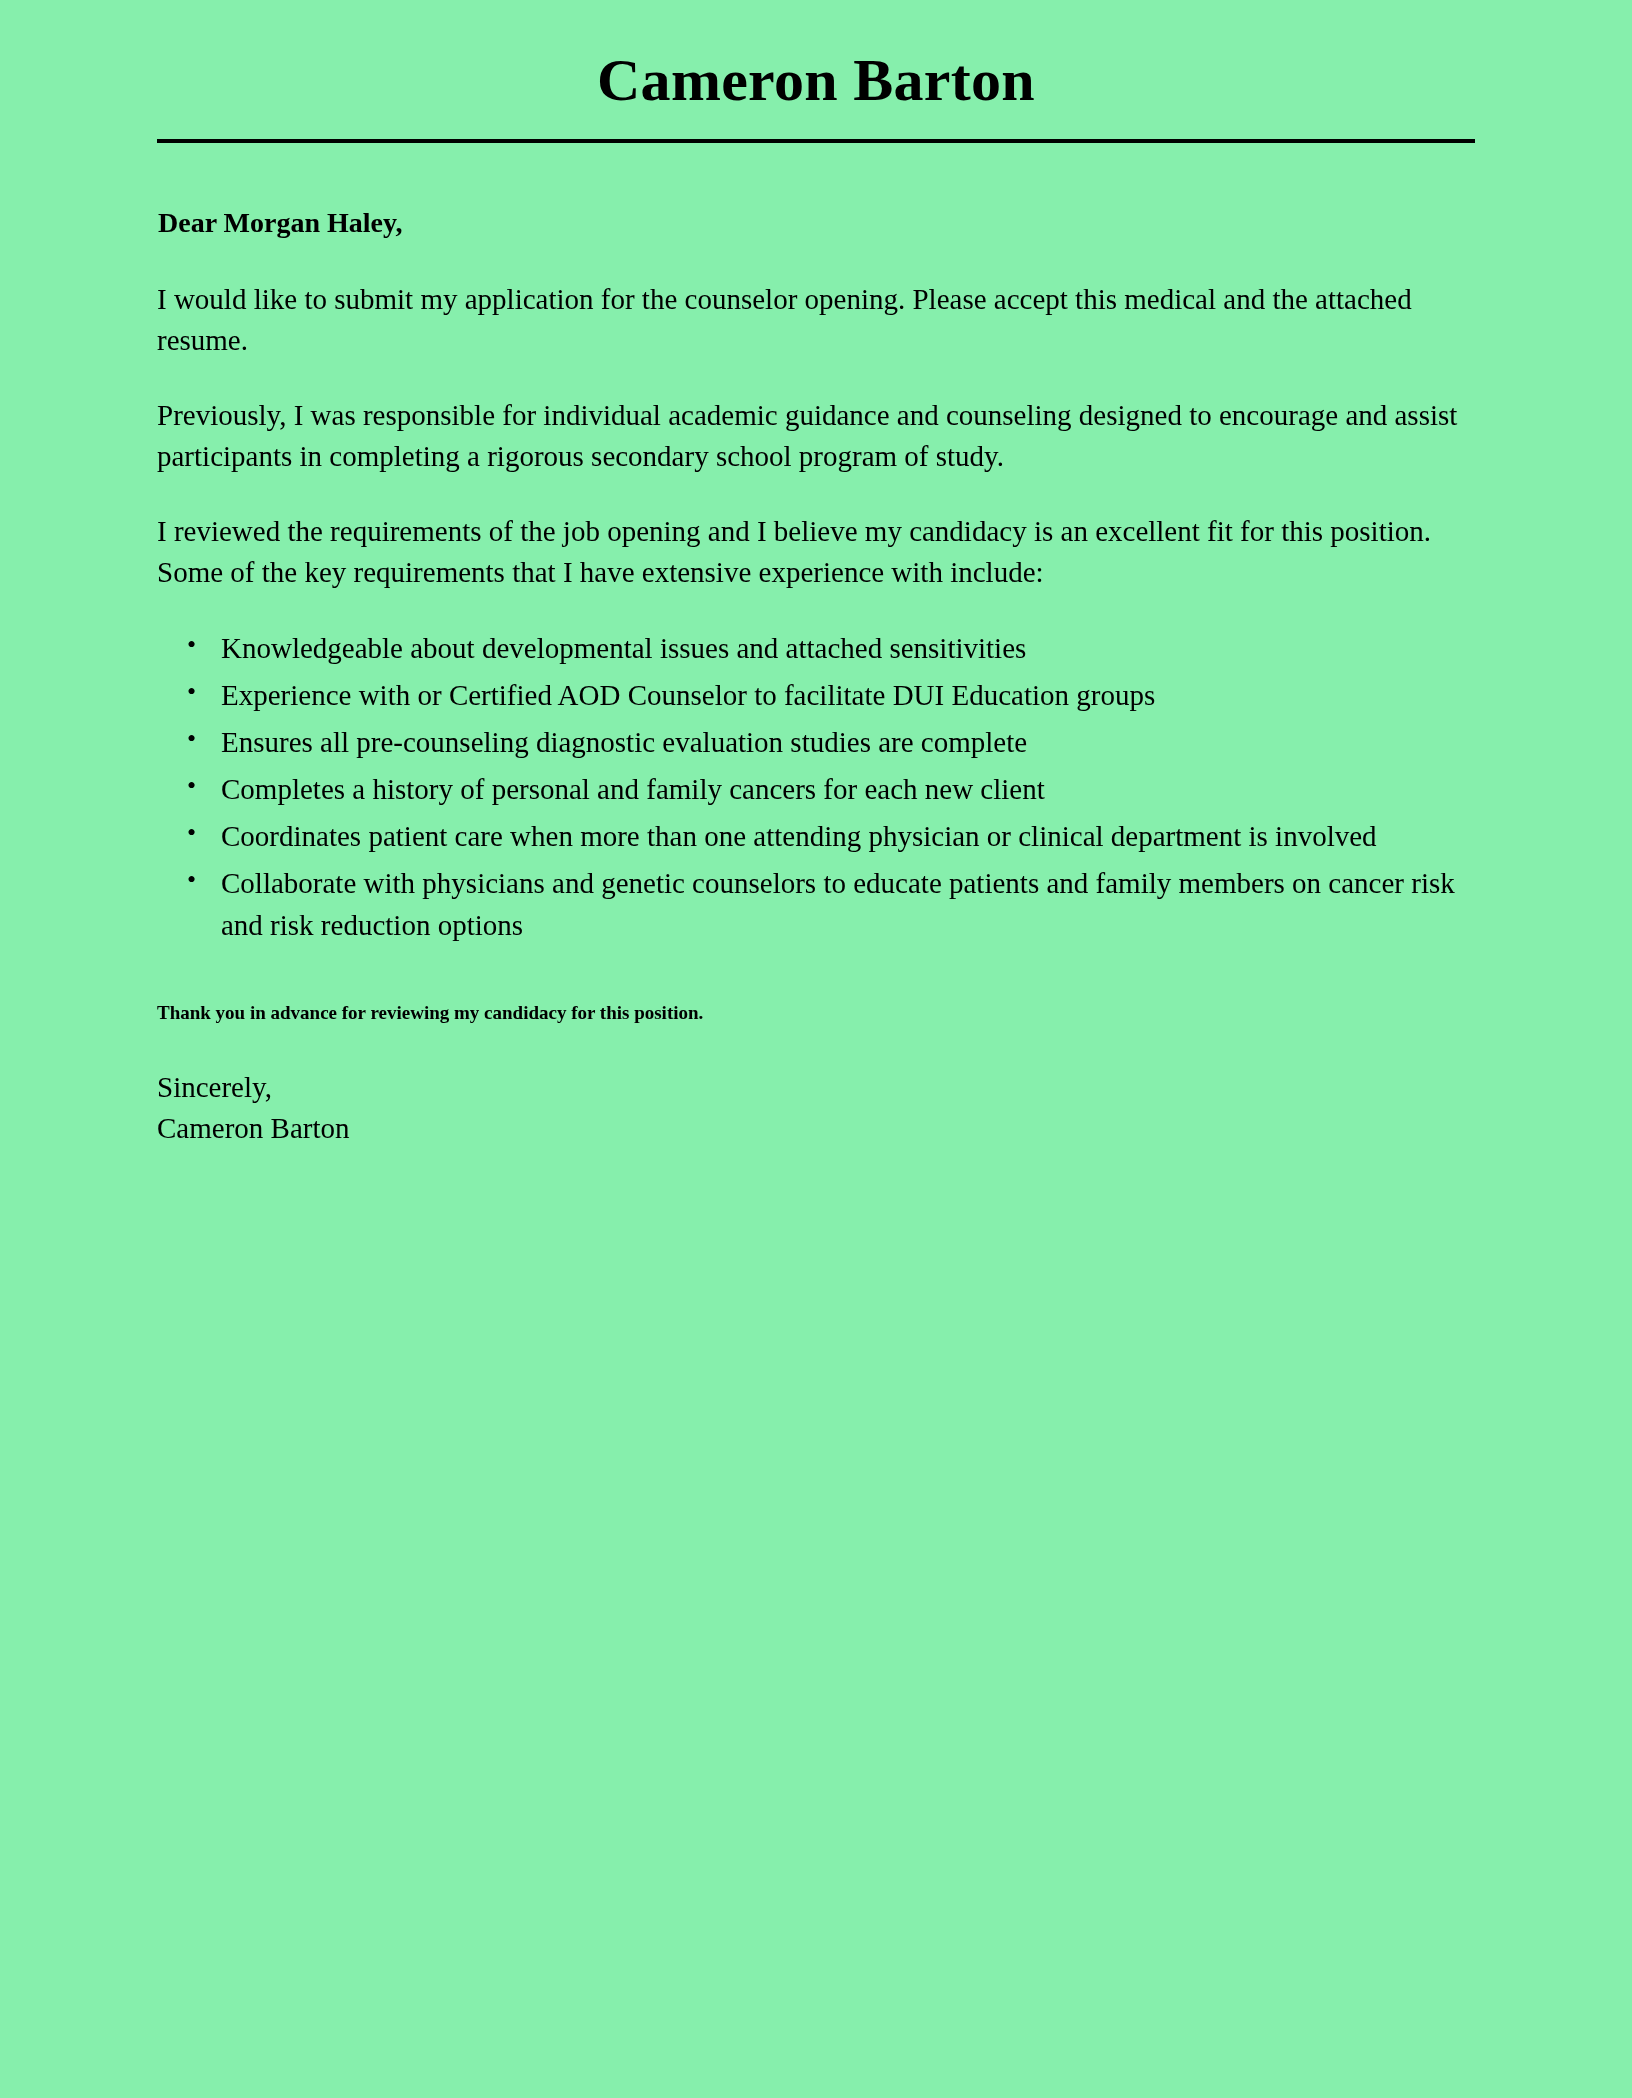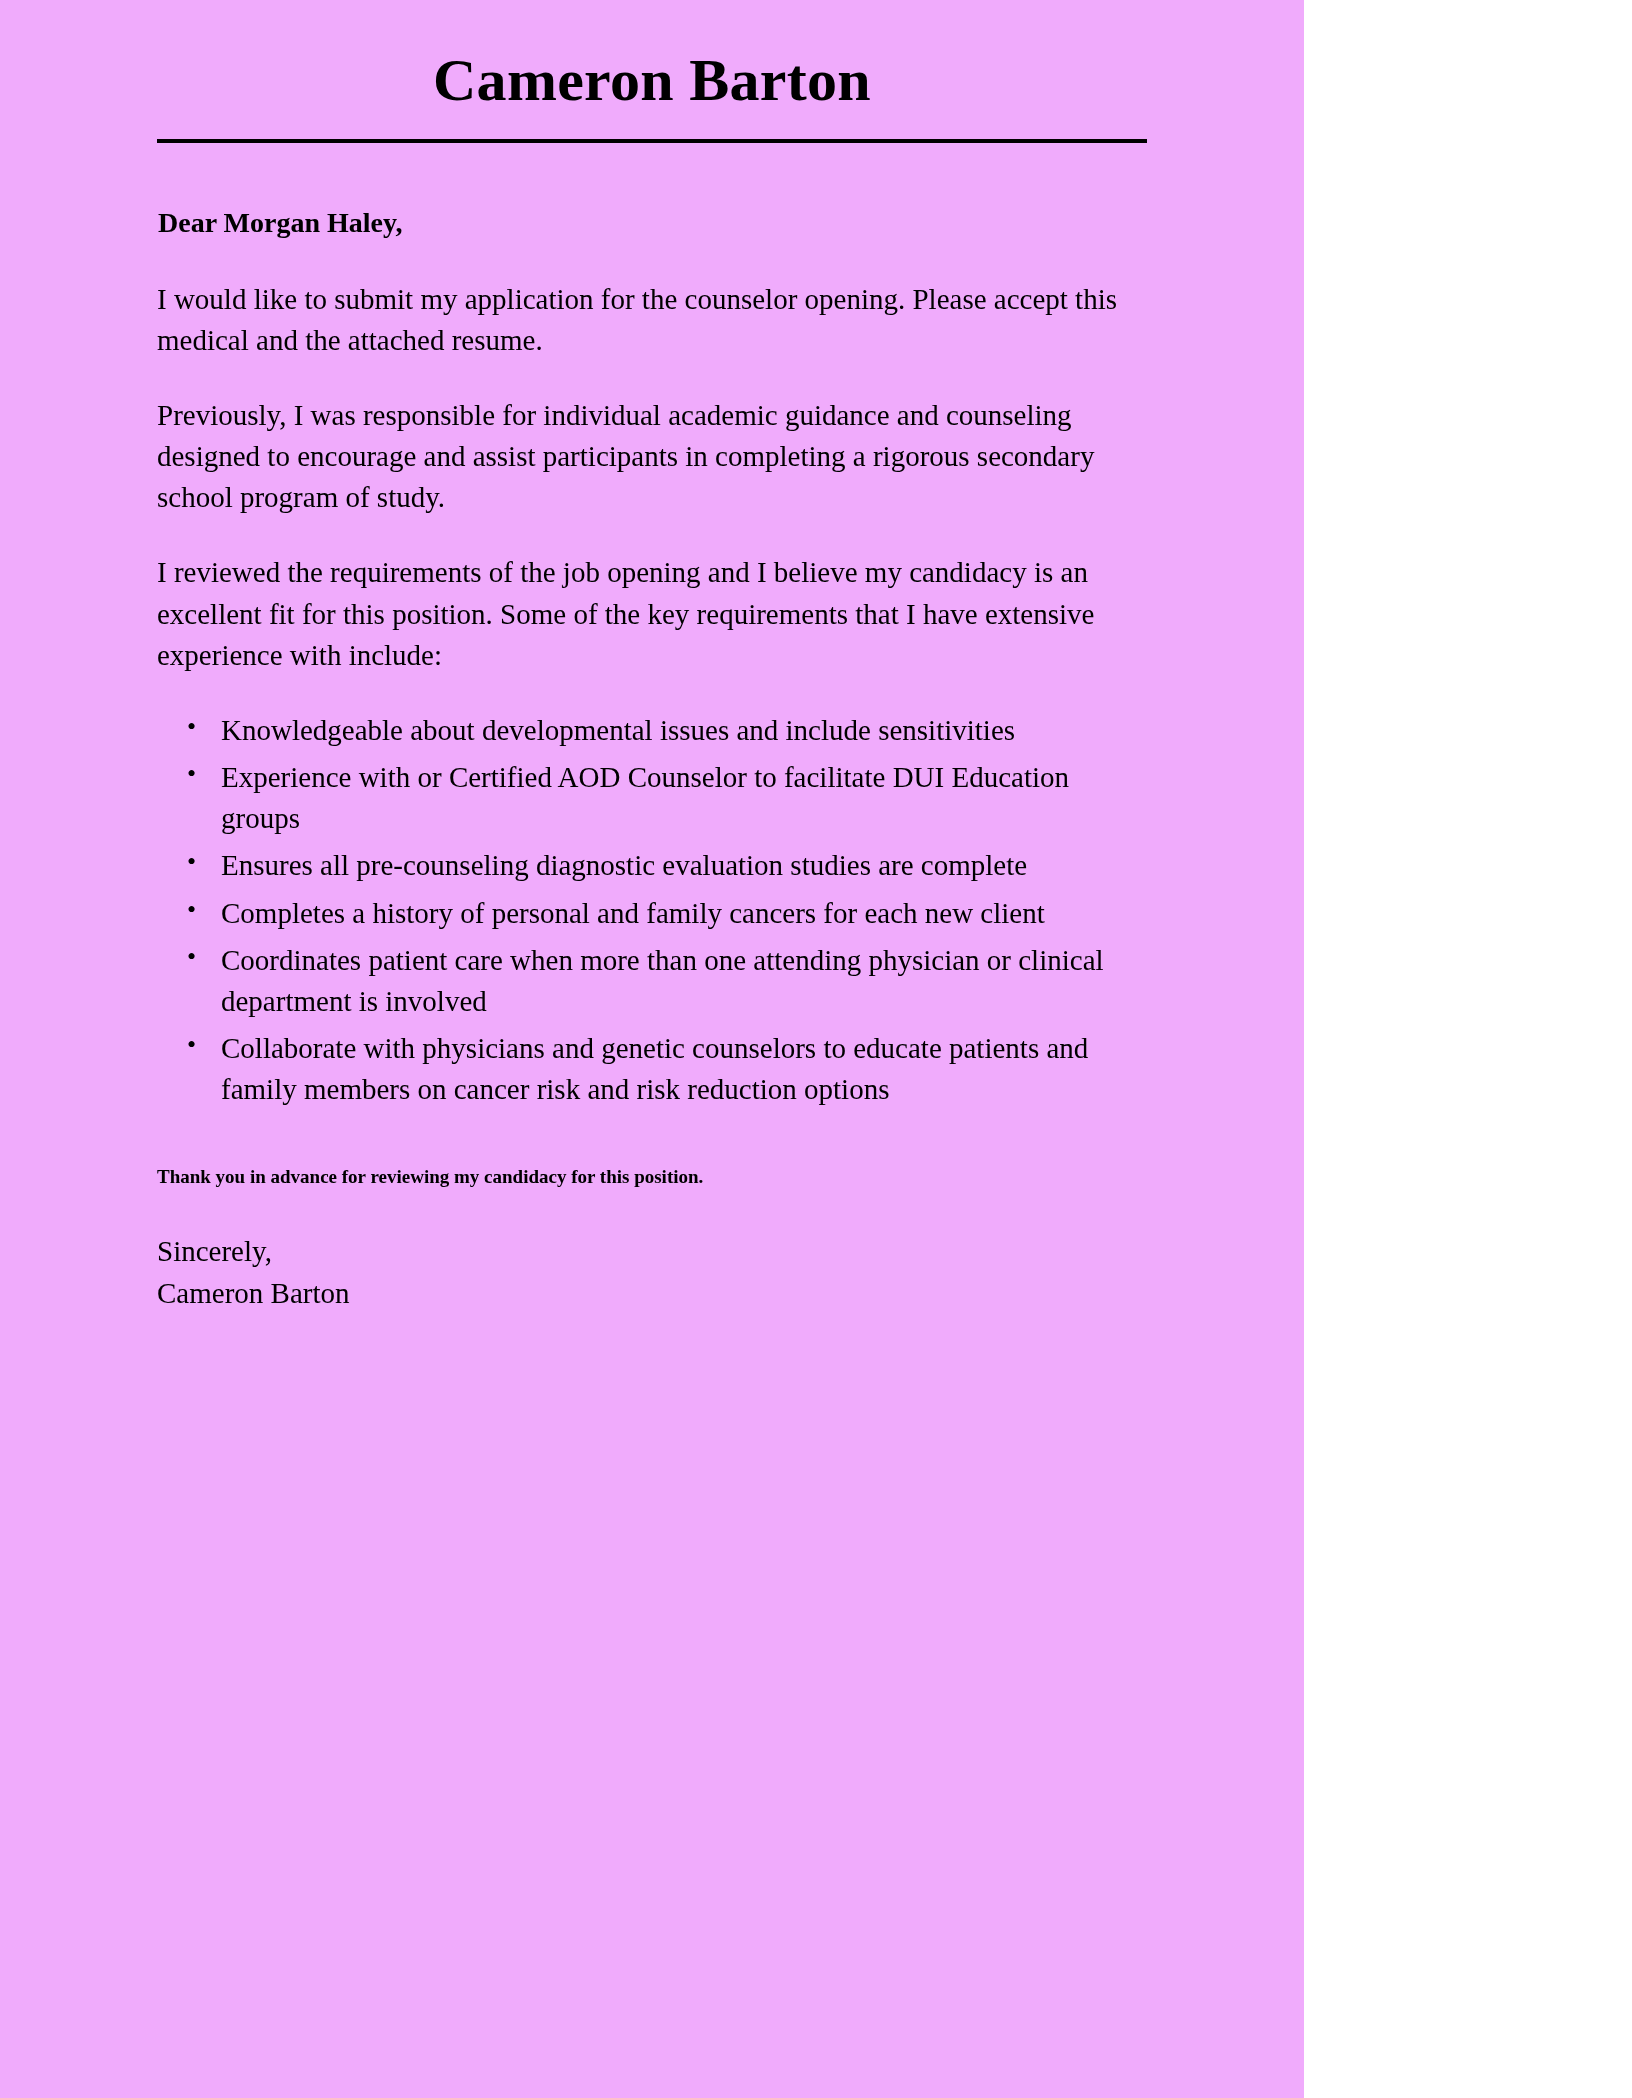--- a/index.html
+++ b/index.html
@@ -10,25 +10,25 @@
   body {
     width: 1632px;
     height: 2098px;
     font-family: "Liberation Serif", "DejaVu Serif", serif;
     color: #000000;
     -webkit-font-smoothing: antialiased;
   }
 
   .page {
     position: relative;
-    width: 1304px;
+    width: 1632px;
     height: 2098px;
     box-sizing: border-box;
     padding: 0 157px;
-    background: #f0abfc;
+    background: #86efac;
   }
 
   
   .letterhead {
     padding-top: 48px;
     text-align: center;
   }
 
   .candidate-name {
     font-size: 60px;
@@ -128,21 +128,21 @@
 
     <p class="salutation">Dear Morgan Haley,</p>
 
     <p class="body-paragraph">I would like to submit my application for the counselor opening. Please accept this medical and the attached resume.</p>
 
     <p class="body-paragraph">Previously, I was responsible for individual academic guidance and counseling designed to encourage and assist participants in completing a rigorous secondary school program of study.</p>
 
     <p class="body-paragraph">I reviewed the requirements of the job opening and I believe my candidacy is an excellent fit for this position. Some of the key requirements that I have extensive experience with include:</p>
 
     <ul class="requirements-list">
-      <li>Knowledgeable about developmental issues and include sensitivities</li>
+      <li>Knowledgeable about developmental issues and attached sensitivities</li>
       <li>Experience with or Certified AOD Counselor to facilitate DUI Education groups</li>
       <li>Ensures all pre-counseling diagnostic evaluation studies are complete</li>
       <li>Completes a history of personal and family cancers for each new client</li>
       <li>Coordinates patient care when more than one attending physician or clinical department is involved</li>
       <li>Collaborate with physicians and genetic counselors to educate patients and family members on cancer risk and risk reduction options</li>
     </ul>
 
     <p class="closing-thanks">Thank you in advance for reviewing my candidacy for this position.</p>
 
     <div class="signoff">

